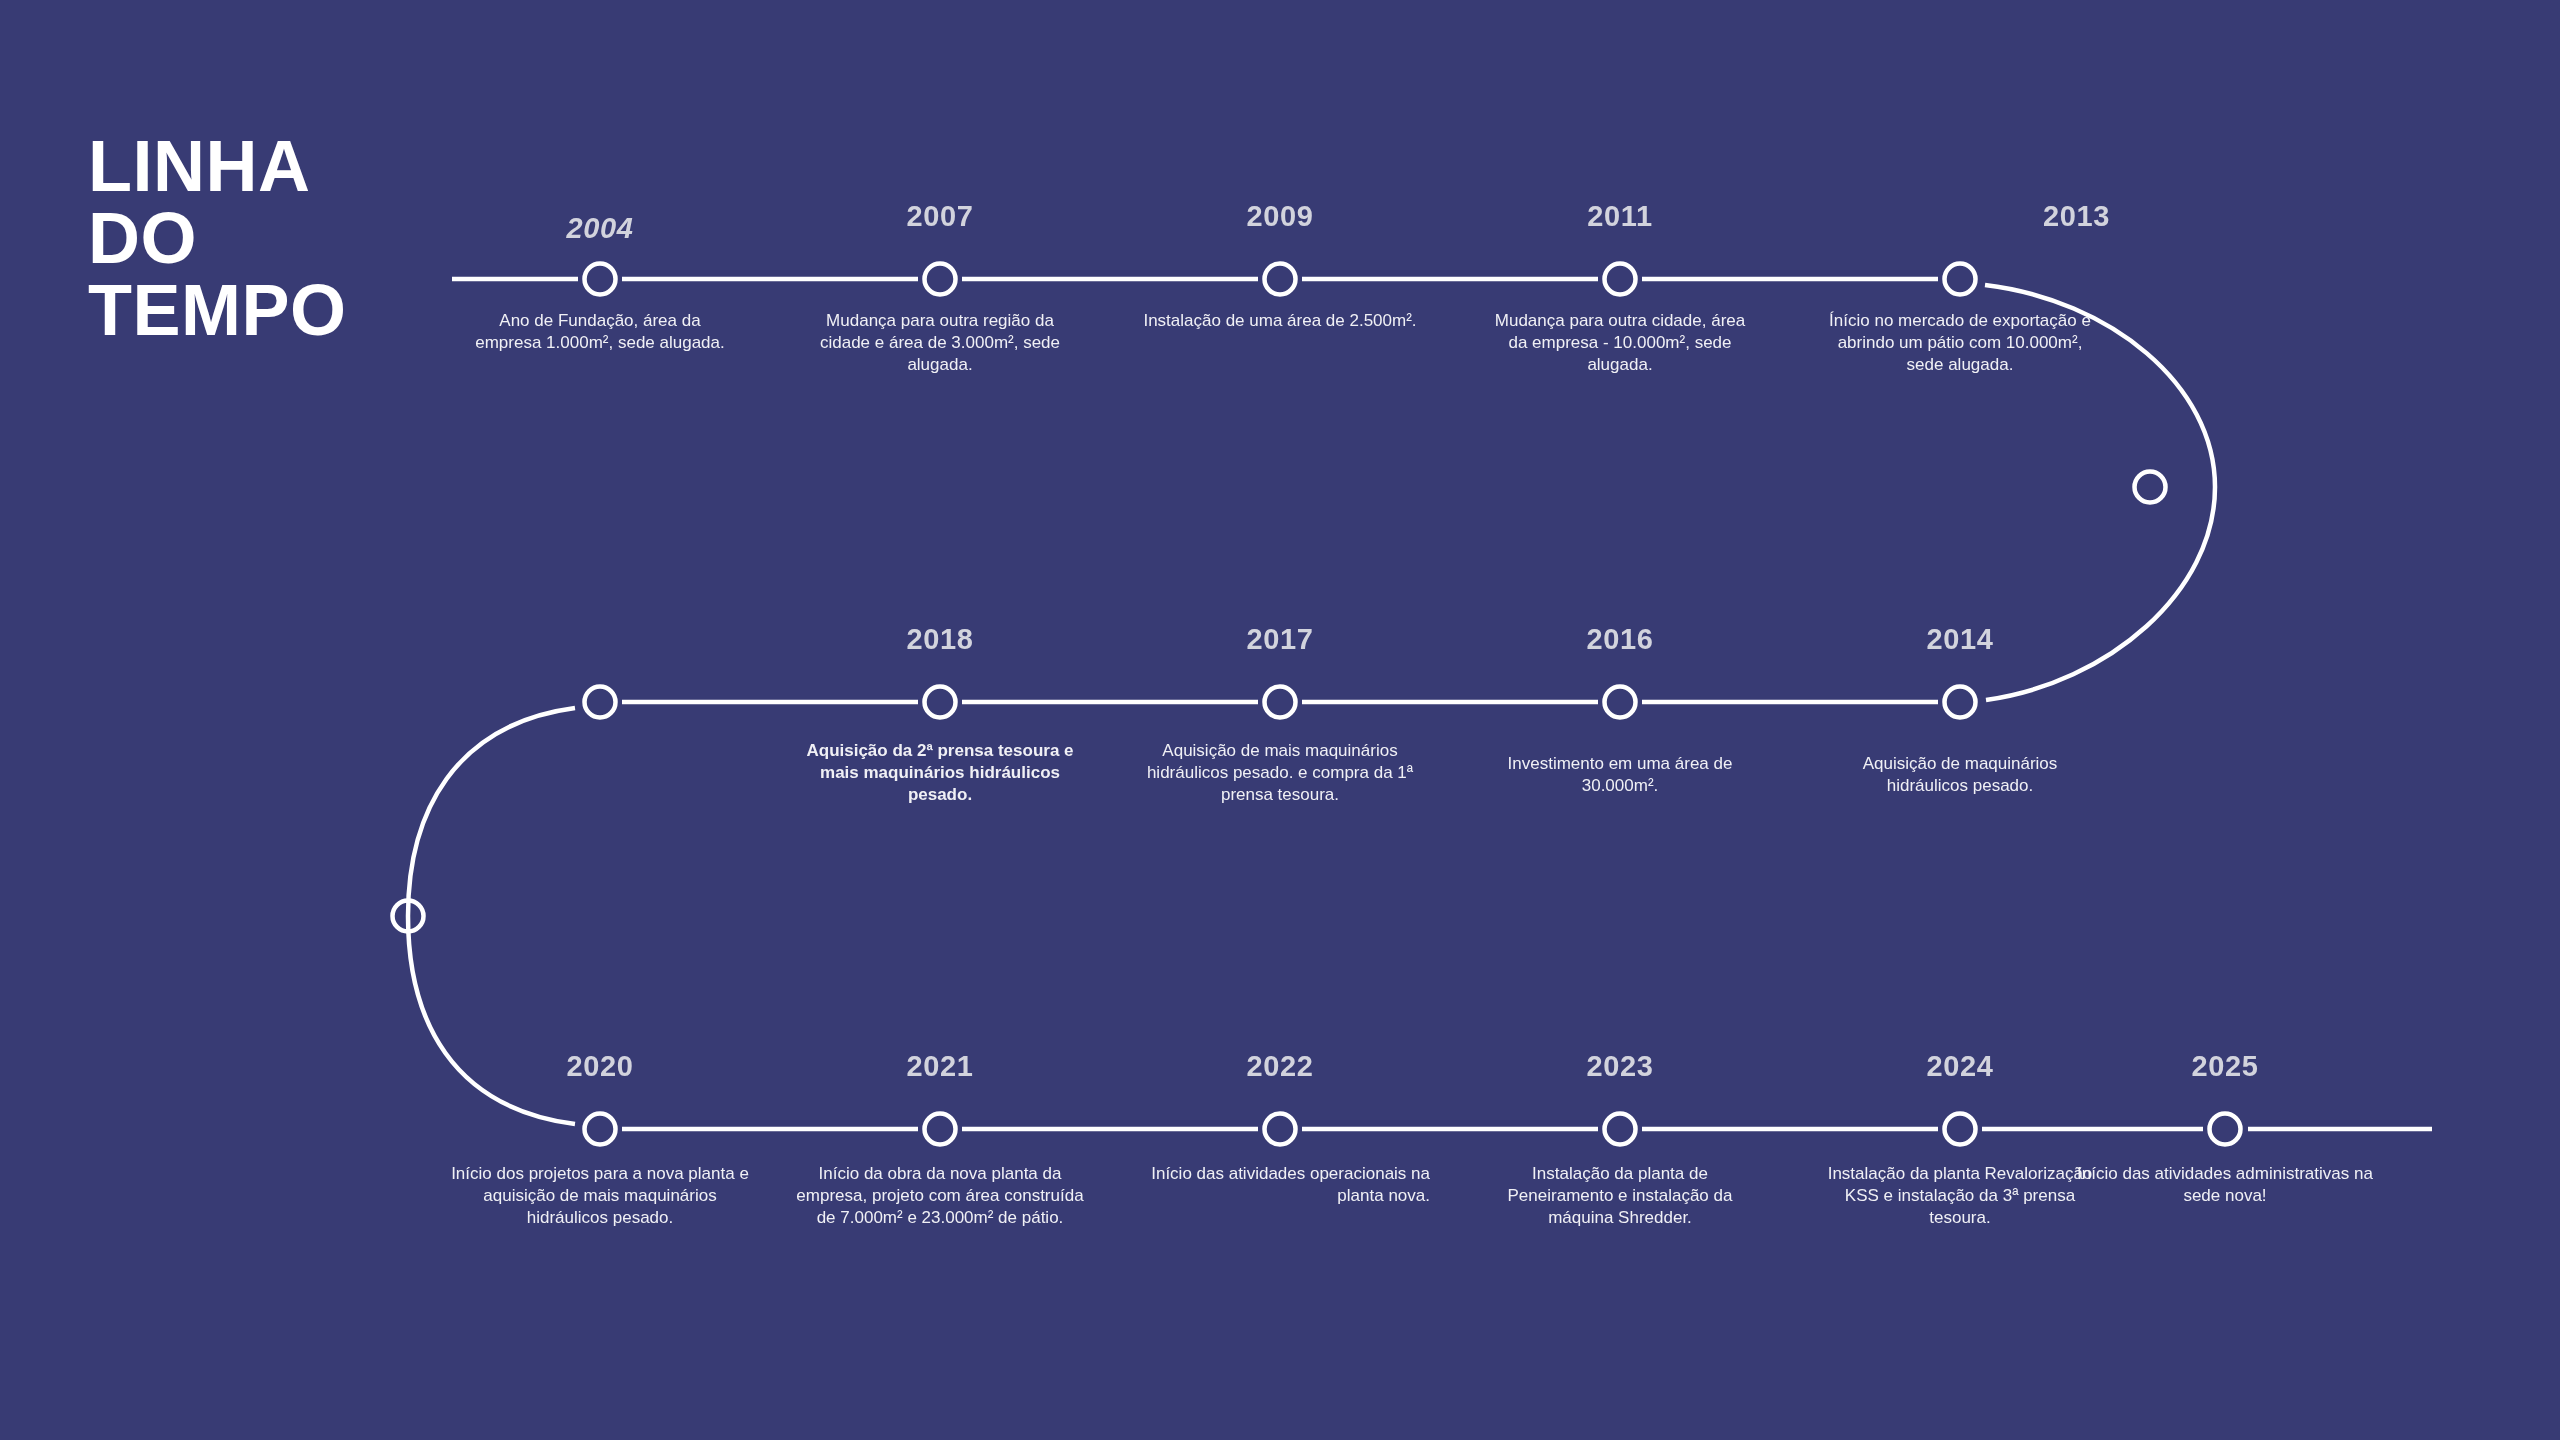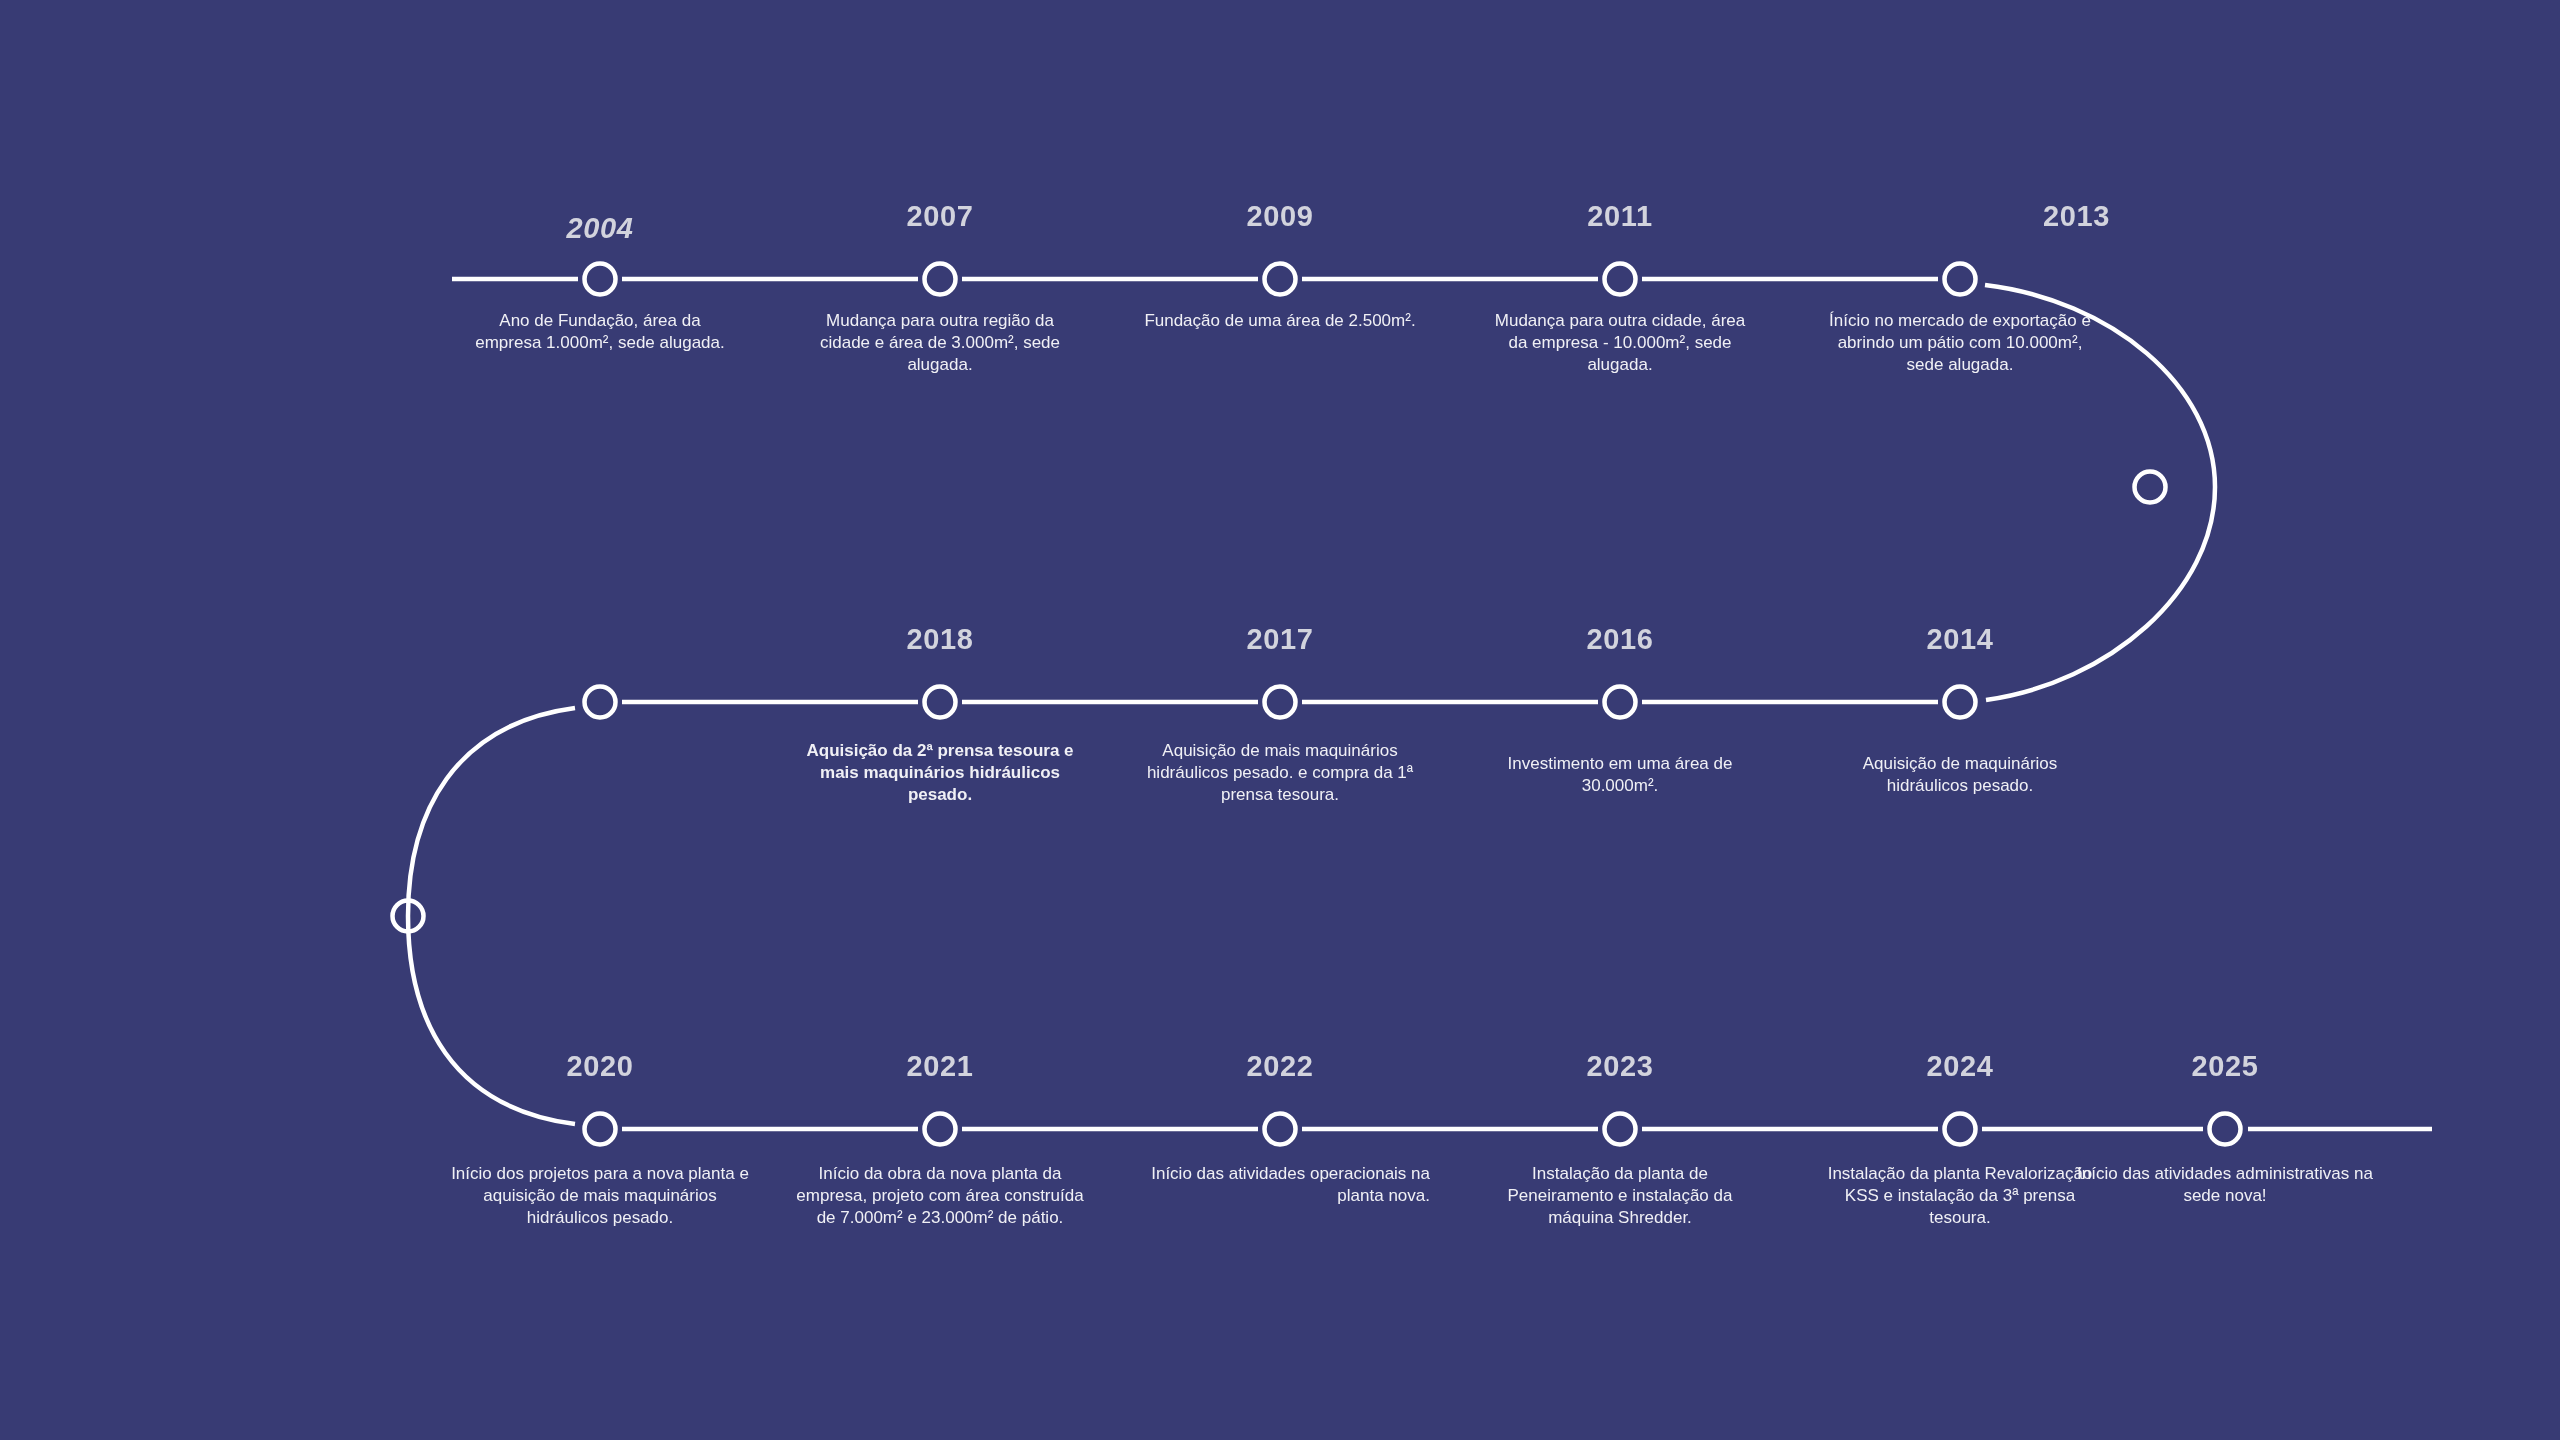--- a/index.html
+++ b/index.html
@@ -124,34 +124,37 @@
 
       <circle cx="600" cy="1129" r="15.5"></circle>
       <circle cx="940" cy="1129" r="15.5"></circle>
       <circle cx="1280" cy="1129" r="15.5"></circle>
       <circle cx="1620" cy="1129" r="15.5"></circle>
       <circle cx="1960" cy="1129" r="15.5"></circle>
       <circle cx="2225" cy="1129" r="15.5"></circle>
     </g>
   </svg>
 
+  <div id="page-title">LINHA
+DO
+TEMPO</div>
 
   <div class="tl-entry" style="left:600px; top:200px;">
     <div class="tl-year" style="top:12px;font-style:italic;">2004</div>
     <div class="tl-desc narrow" style="top:110px;">Ano de Fundação, área da empresa 1.000m², sede alugada.</div>
   </div>
 
   <div class="tl-entry" style="left:940px; top:200px;">
     <div class="tl-year" style="top:0px;">2007</div>
     <div class="tl-desc narrow" style="top:110px;">Mudança para outra região da cidade e área de 3.000m², sede alugada.</div>
   </div>
 
   <div class="tl-entry" style="left:1280px; top:200px;">
     <div class="tl-year" style="top:0px;">2009</div>
-    <div class="tl-desc" style="top:110px;">Fundação de uma área de 2.500m².</div>
+    <div class="tl-desc" style="top:110px;">Instalação de uma área de 2.500m².</div>
   </div>
 
   <div class="tl-entry" style="left:1620px; top:200px;">
     <div class="tl-year" style="top:0px;">2011</div>
     <div class="tl-desc narrow" style="top:110px;">Mudança para outra cidade, área da empresa - 10.000m², sede alugada.</div>
   </div>
 
   <div class="tl-entry" style="left:1960px; top:200px;">
     <div class="tl-year" style="top:0px;text-align:right;">2013</div>
     <div class="tl-desc narrow" style="top:110px;">Ínício no mercado de exportação e abrindo um pátio com 10.000m², sede alugada.</div>

